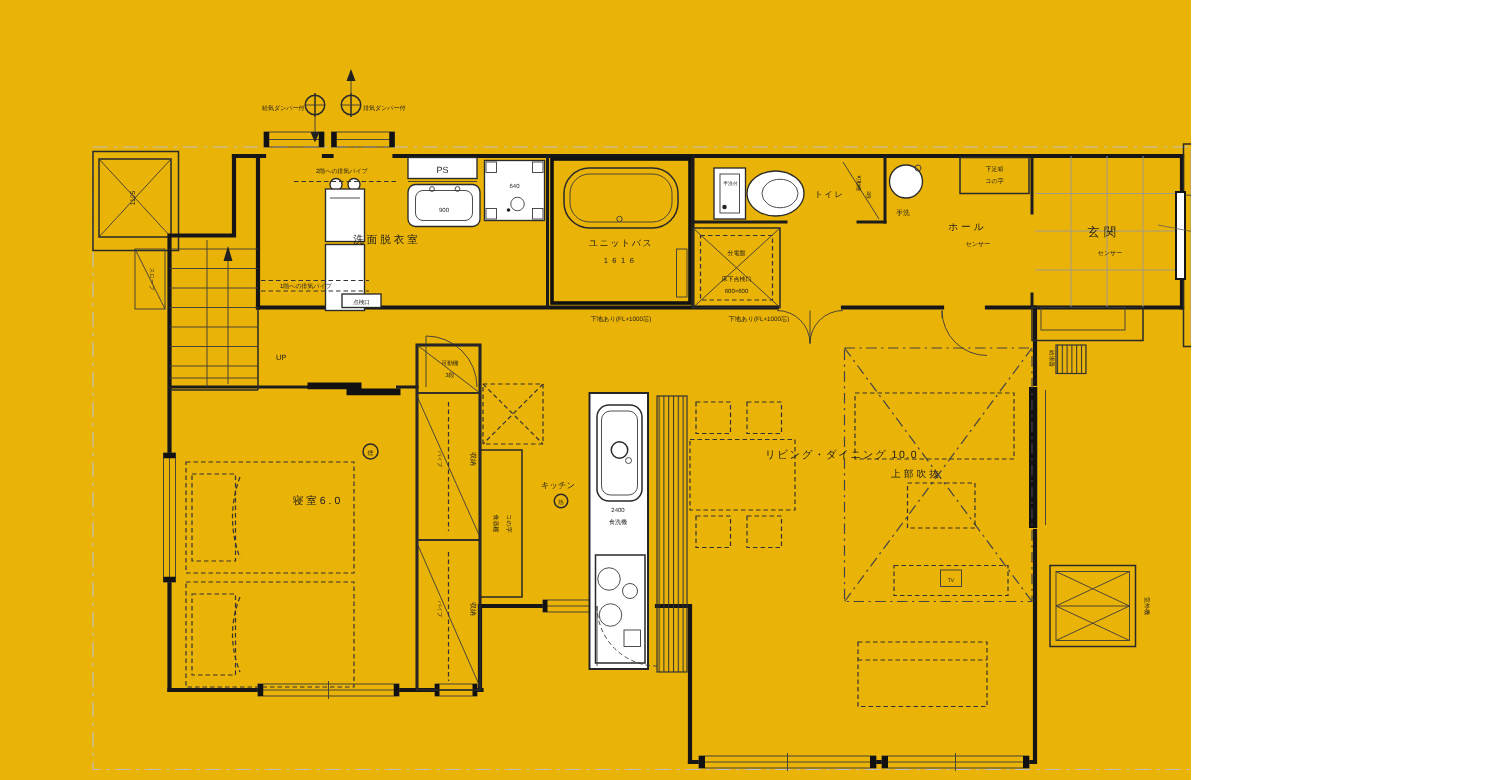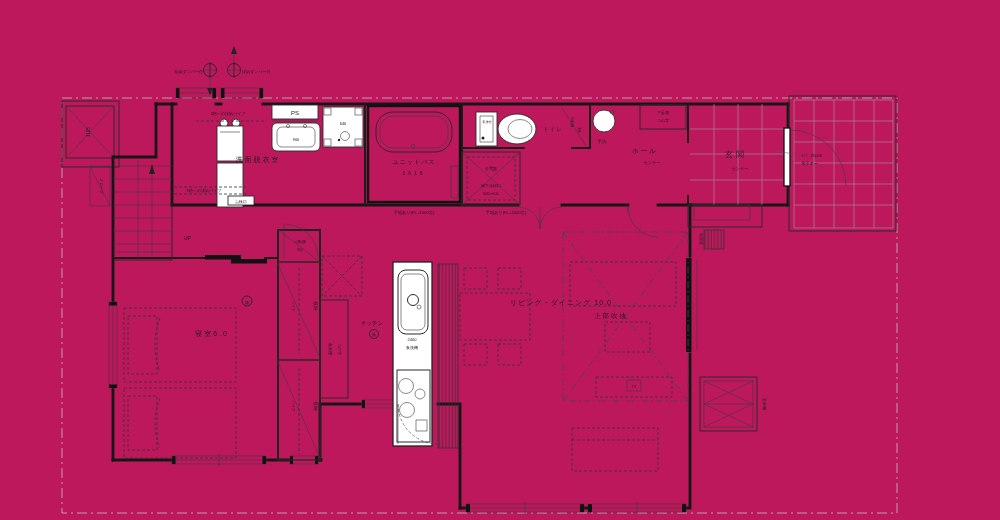--- a/index.html
+++ b/index.html
@@ -1,16 +1,16 @@
 <!DOCTYPE html>
 <html><head>
 <meta charset="utf-8">
 <style>
   html,body{margin:0;padding:0;background:#fff;}
-  #plan-wrap{position:relative;width:1000px;height:520px;background:#be185d;overflow:hidden;
+  #plan-wrap{position:relative;width:794px;height:520px;background:#eab308;overflow:hidden;
     font-family:"Liberation Sans","DejaVu Sans",sans-serif;}
   svg{position:absolute;left:0;top:0;}
   text{fill:#1c1c1c;font-family:"Liberation Sans","DejaVu Sans",sans-serif;}
   .wall{stroke:#161616;stroke-width:2.8;stroke-linecap:square;fill:none;}
   .iwall{stroke:#1c1c1c;stroke-width:2;stroke-linecap:square;fill:none;}
   .thin{stroke:#2a2a2a;stroke-width:1;fill:none;}
   .hair{stroke:#3a3a3a;stroke-width:0.6;fill:none;}
   .fix{stroke:#2a2a2a;stroke-width:0.9;fill:#fff;}
   .dash{stroke:#333;stroke-width:0.8;fill:none;stroke-dasharray:3 2;}
   .dashdot{stroke:#444;stroke-width:0.8;fill:none;stroke-dasharray:7 3 1.5 3;}

